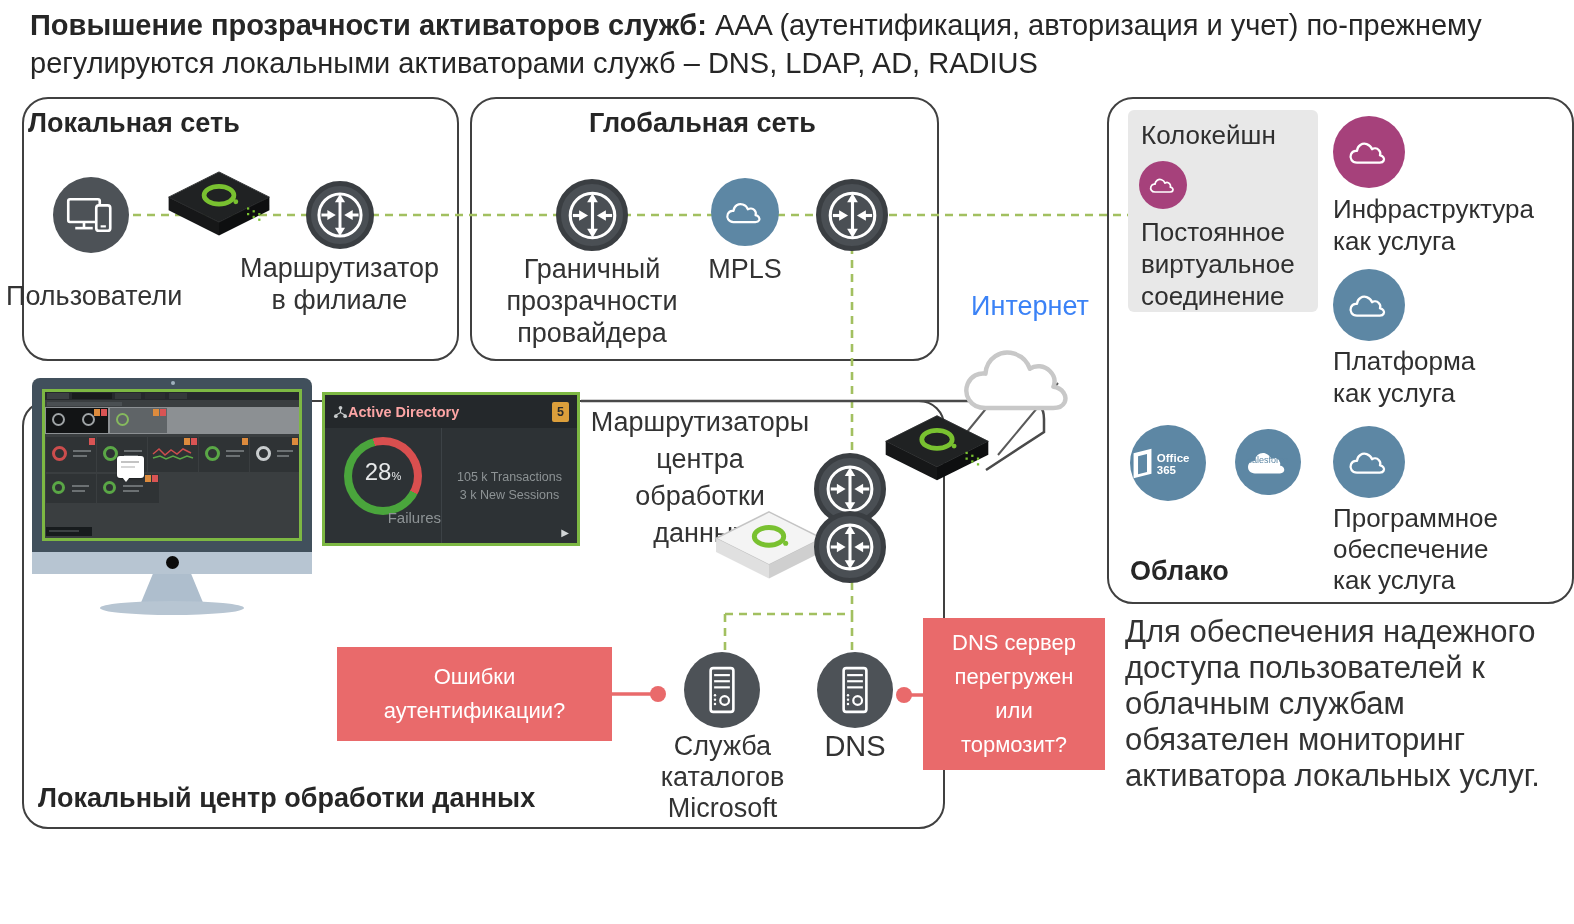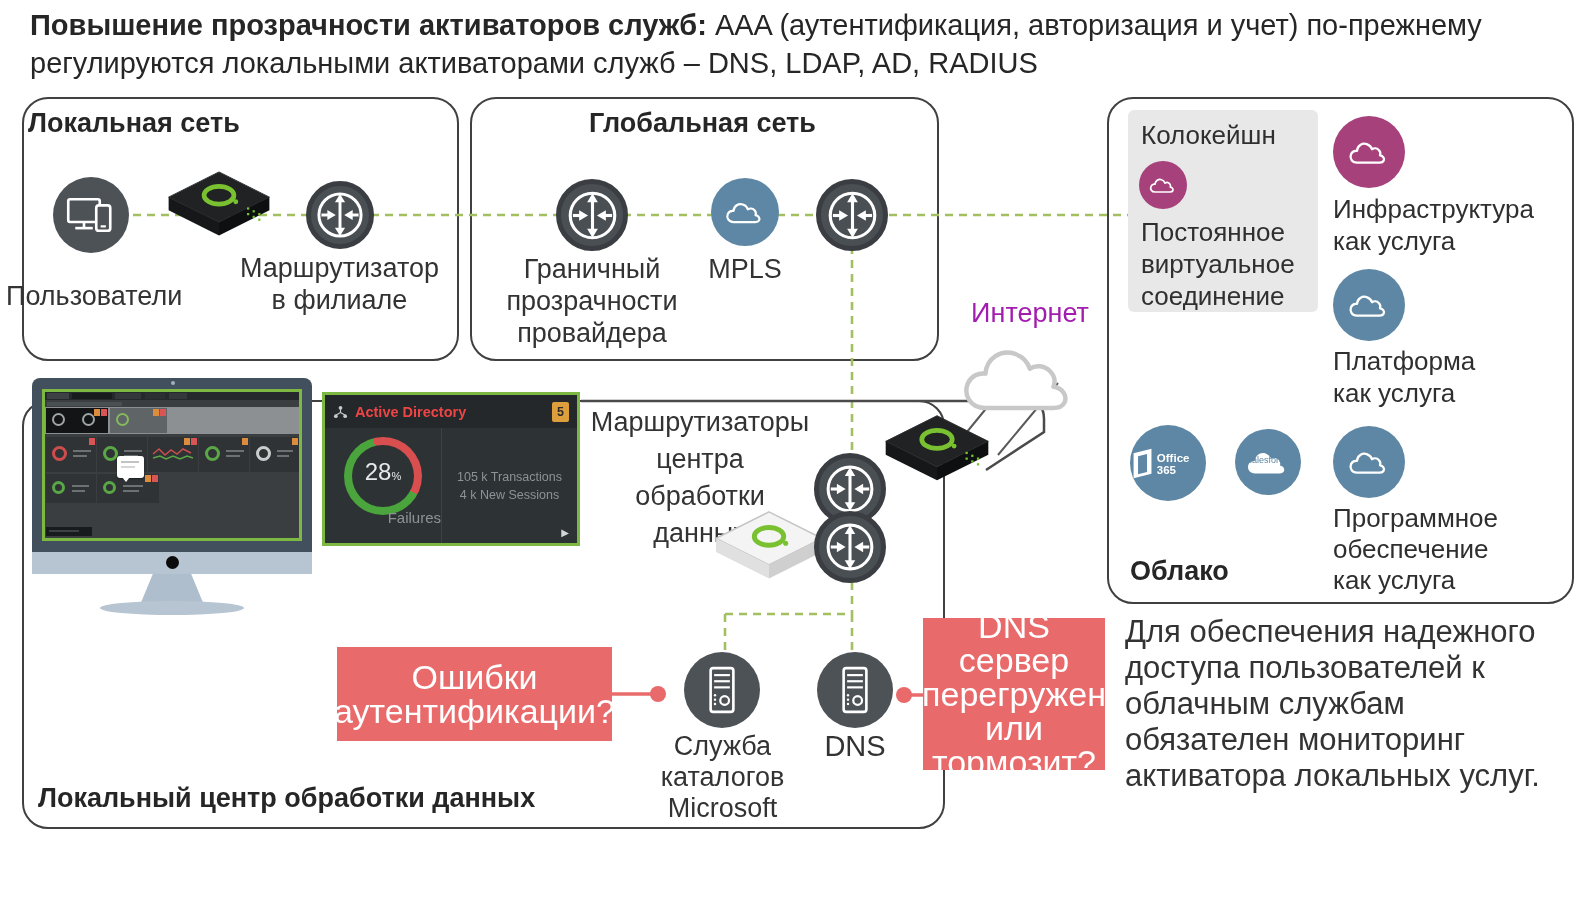--- a/index.html
+++ b/index.html
@@ -17,21 +17,21 @@
   .boxtitle{font-size:27px;font-weight:700;color:#262626;z-index:3;}
   .lbl{font-size:27px;line-height:32px;color:#333;text-align:center;z-index:3;}
   
   .circ{border-radius:50%;display:flex;align-items:center;justify-content:center;z-index:3;}
   .c-dark{background:#4d5257;}
   .c-blue{background:#5d87a4;}
   .c-mag{background:#a6417b;}
   .router{background:#4a4f54;border:5px solid #3a3e42;box-sizing:border-box;z-index:4;}
   
   .callout{background:#e96a6b;color:#fff;display:flex;align-items:center;justify-content:center;
-           text-align:center;font-size:34px;line-height:34px;z-index:4;}
+           text-align:center;font-size:22px;line-height:34px;z-index:4;}
   
   .graybox{background:#e8e8e8;border-radius:6px;z-index:1;}
   .smalltxt{font-size:26px;line-height:32px;color:#2f2f2f;z-index:3;}
   
   .bezel{left:32px;top:378px;width:280px;height:174px;background:#41505c;border-radius:8px 8px 0 0;z-index:4;}
   .screen{left:42px;top:389px;width:260px;height:152px;background:#3a3e40;border:3px solid #7db843;box-sizing:border-box;z-index:5;}
   .chin{left:32px;top:552px;width:280px;height:22px;background:#b7c5d2;z-index:4;}
   .pwr{left:166px;top:556px;width:13px;height:13px;border-radius:50%;background:#0b0b0b;z-index:5;}
   .cam{left:171px;top:381px;width:4px;height:4px;border-radius:50%;background:#9fb0bd;z-index:5;}
   .neck{left:140px;top:574px;width:64px;height:31px;background:#aebecd;clip-path:polygon(20% 0,80% 0,100% 100%,0 100%);z-index:4;}
@@ -39,21 +39,21 @@
   
   .dz{z-index:6;}
   .tile{background:#2f3335;position:absolute;}
   .donut{position:absolute;border-radius:50%;box-sizing:border-box;}
   .stub{position:absolute;background:#6c7173;height:2px;}
   .badge-o{position:absolute;width:6px;height:7px;background:#dd8b3d;}
   .badge-r{position:absolute;width:6px;height:7px;background:#d95454;}
   
   .adw{left:322px;top:392px;width:258px;height:154px;background:#2d3235;border:3px solid #7db843;box-sizing:border-box;z-index:6;}
   .adw-h{position:absolute;left:0;top:0;right:0;height:33px;background:#24282b;display:flex;align-items:center;padding:0 8px;box-sizing:border-box;}
-  .adw-title{color:#ef4444;font-size:14.5px;font-weight:600;margin-left:7px;}
+  .adw-title{color:#fca5a5;font-size:14.5px;font-weight:600;}
   .adw-badge{margin-left:auto;width:17px;height:20px;background:#dc9f3b;color:#2b2b2b;font-size:12.5px;font-weight:700;
              display:flex;align-items:center;justify-content:center;border-radius:2px;}
   .adw-left{position:absolute;left:0;top:33px;bottom:0;width:116px;border-right:1px solid #3c4246;}
   .adw-donut{position:absolute;left:19px;top:9px;width:78px;height:78px;border-radius:50%;
              background:conic-gradient(from -15deg,#d94f4f 0 37%,#4aa53c 37% 100%);}
   .adw-donut::after{content:"";position:absolute;inset:8px;background:#2d3235;border-radius:50%;}
   .adw-val{position:absolute;left:0;top:30px;width:116px;text-align:center;color:#e6e8e9;font-size:24px;z-index:2;}
   .adw-val span{font-size:11px;}
   .adw-fail{position:absolute;left:0;bottom:17px;width:116px;text-align:right;color:#8d9395;font-size:15px;}
   .adw-right{position:absolute;left:117px;top:33px;right:0;bottom:0;color:#8d9395;font-size:12.5px;line-height:18px;
@@ -171,21 +171,21 @@
       <line x1="32" y1="15" x2="32" y2="49" stroke="#fff" stroke-width="3.5"></line>
       <polygon points="32,7 26,17 38,17" fill="#fff"></polygon>
       <polygon points="32,57 26,47 38,47" fill="#fff"></polygon>
       <line x1="10" y1="32" x2="18" y2="32" stroke="#fff" stroke-width="3.5"></line>
       <polygon points="27,32 17,26 17,38" fill="#fff"></polygon>
       <line x1="54" y1="32" x2="46" y2="32" stroke="#fff" stroke-width="3.5"></line>
       <polygon points="37,32 47,26 47,38" fill="#fff"></polygon>
     </svg>
   </div>
 
-  <div class="abs" style="left:945px;top:291px;width:170px;font-size:27px;color:#a21caf;text-align:center;z-index:3;margin-top:7px;">Интернет</div>
+  <div class="abs" style="left:945px;top:291px;width:170px;font-size:27px;color:#3b82f6;text-align:center;z-index:3;">Интернет</div>
   <svg class="abs" style="left:950px;top:322px;z-index:3;" width="142" height="110" viewBox="0 0 64 44">
     <path d="M16 36 C9 36 6 30 8 25 C9.5 21.5 13 20 16 20.5 C16.5 13.5 23 9.5 29 11.5 C32.5 12.6 35 15.3 36 18.3 C38.5 16.5 42.5 16.8 45 19.3 C47 21.3 47.6 24 46.6 26.4 C50.8 27 53 30.5 51.6 33.5 C50.7 35.3 48.8 36 46.5 36 Z" fill="#fff" stroke="#c8c8c8" stroke-width="2" stroke-linejoin="round"></path>
   </svg>
 
   <svg class="abs" style="left:880px;top:410px;z-index:4;" width="114" height="95" viewBox="0 0 120 100">
     <polygon points="60,6 114,33 60,60 6,33" fill="#202223" stroke="#2c2e2f" stroke-width="1"></polygon>
     <polygon points="114,33 114,47 60,74 60,60" fill="#0e0f10"></polygon>
     <polygon points="6,33 6,47 60,74 60,60" fill="#161718"></polygon>
     <ellipse cx="60" cy="31" rx="16" ry="9.5" fill="none" stroke="#79c130" stroke-width="5"></ellipse>
     <circle cx="78" cy="38" r="2.6" fill="#79c130"></circle>
@@ -417,17 +417,17 @@
       </svg>
       <span class="adw-title">Active Directory</span>
       <span class="adw-badge">5</span>
     </div>
     <div class="adw-left">
       <div class="adw-donut"></div>
       <div class="adw-val"><span style="font-size:24px;">28</span><span>%</span></div>
       <div class="adw-fail">Failures</div>
     </div>
     <div class="adw-right ml">105 k Transactions
-4 k New Sessions</div>
+3 k New Sessions</div>
     <div class="adw-arrow">▶</div>
   </div>
 
 </div>
 
 </body></html>

